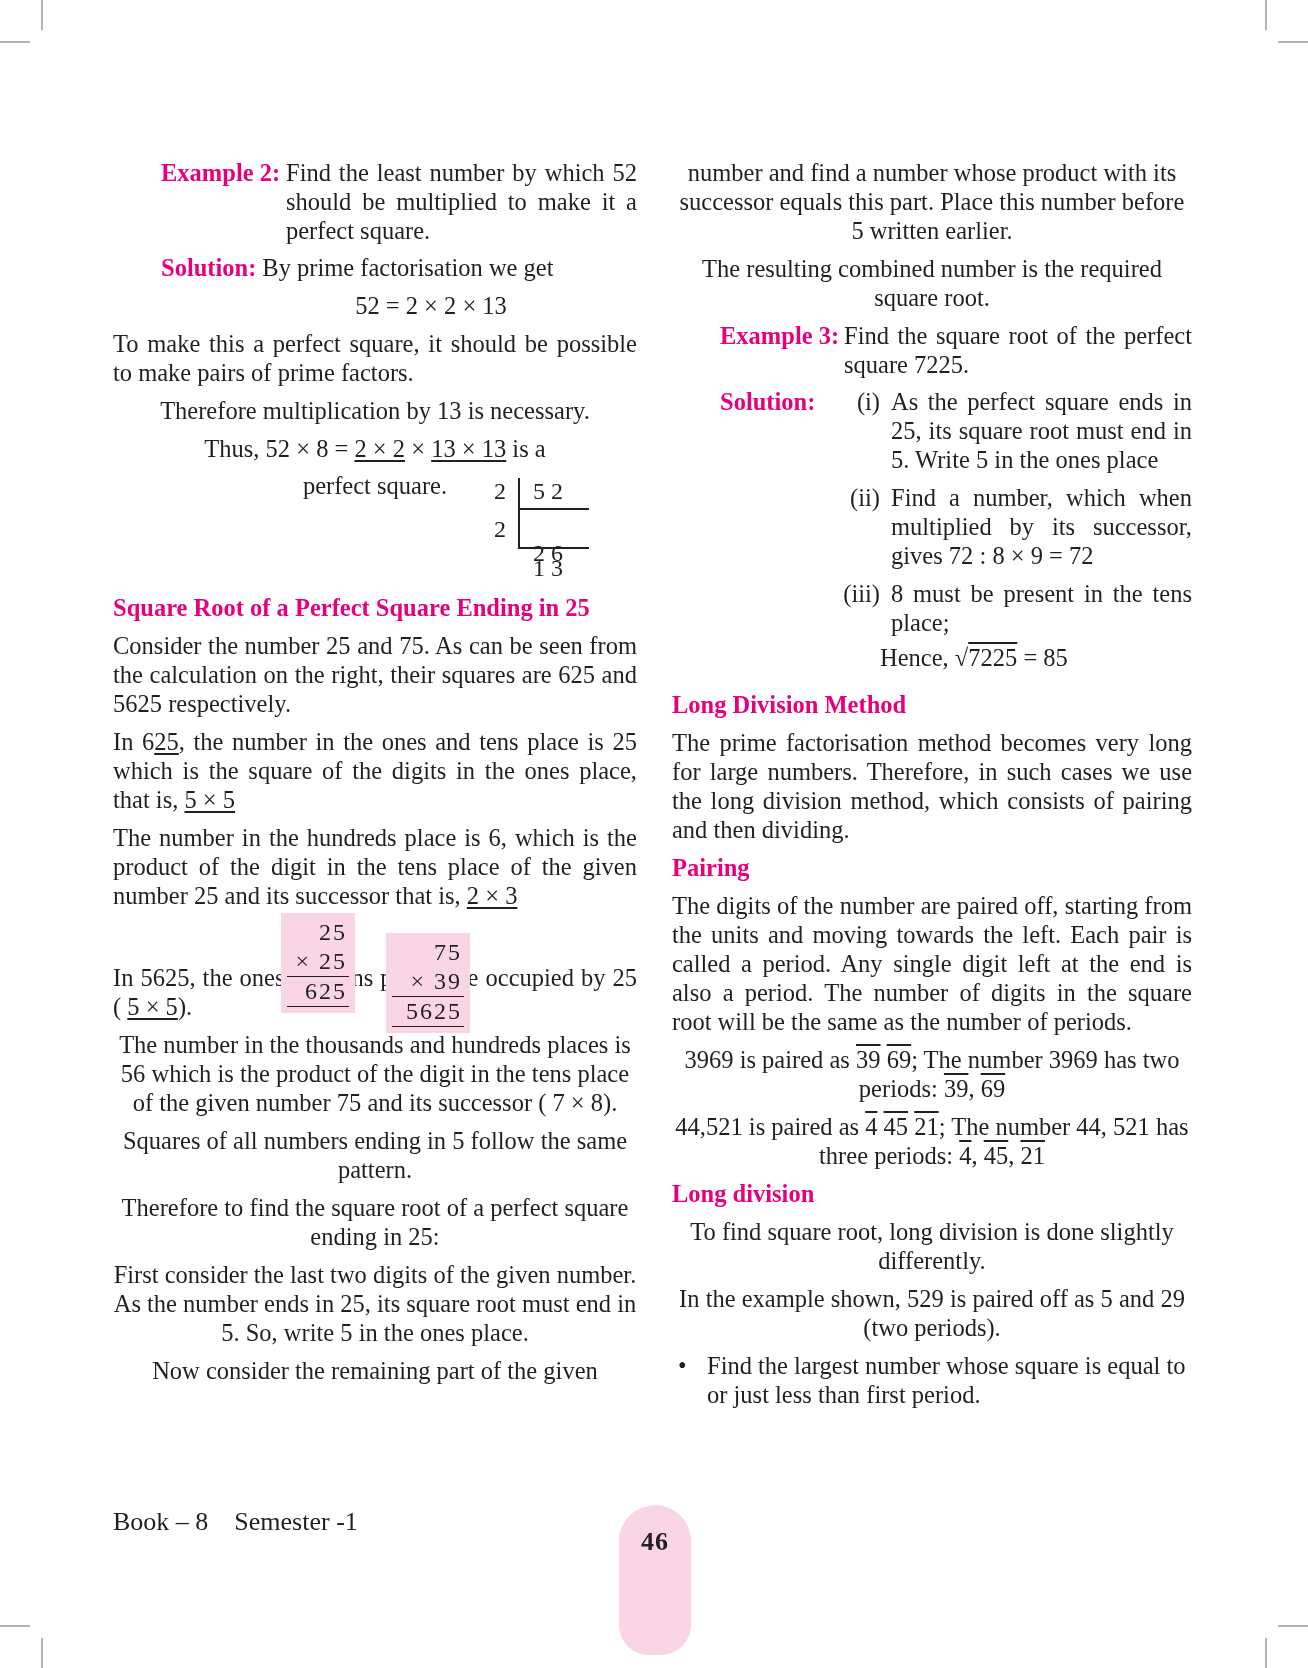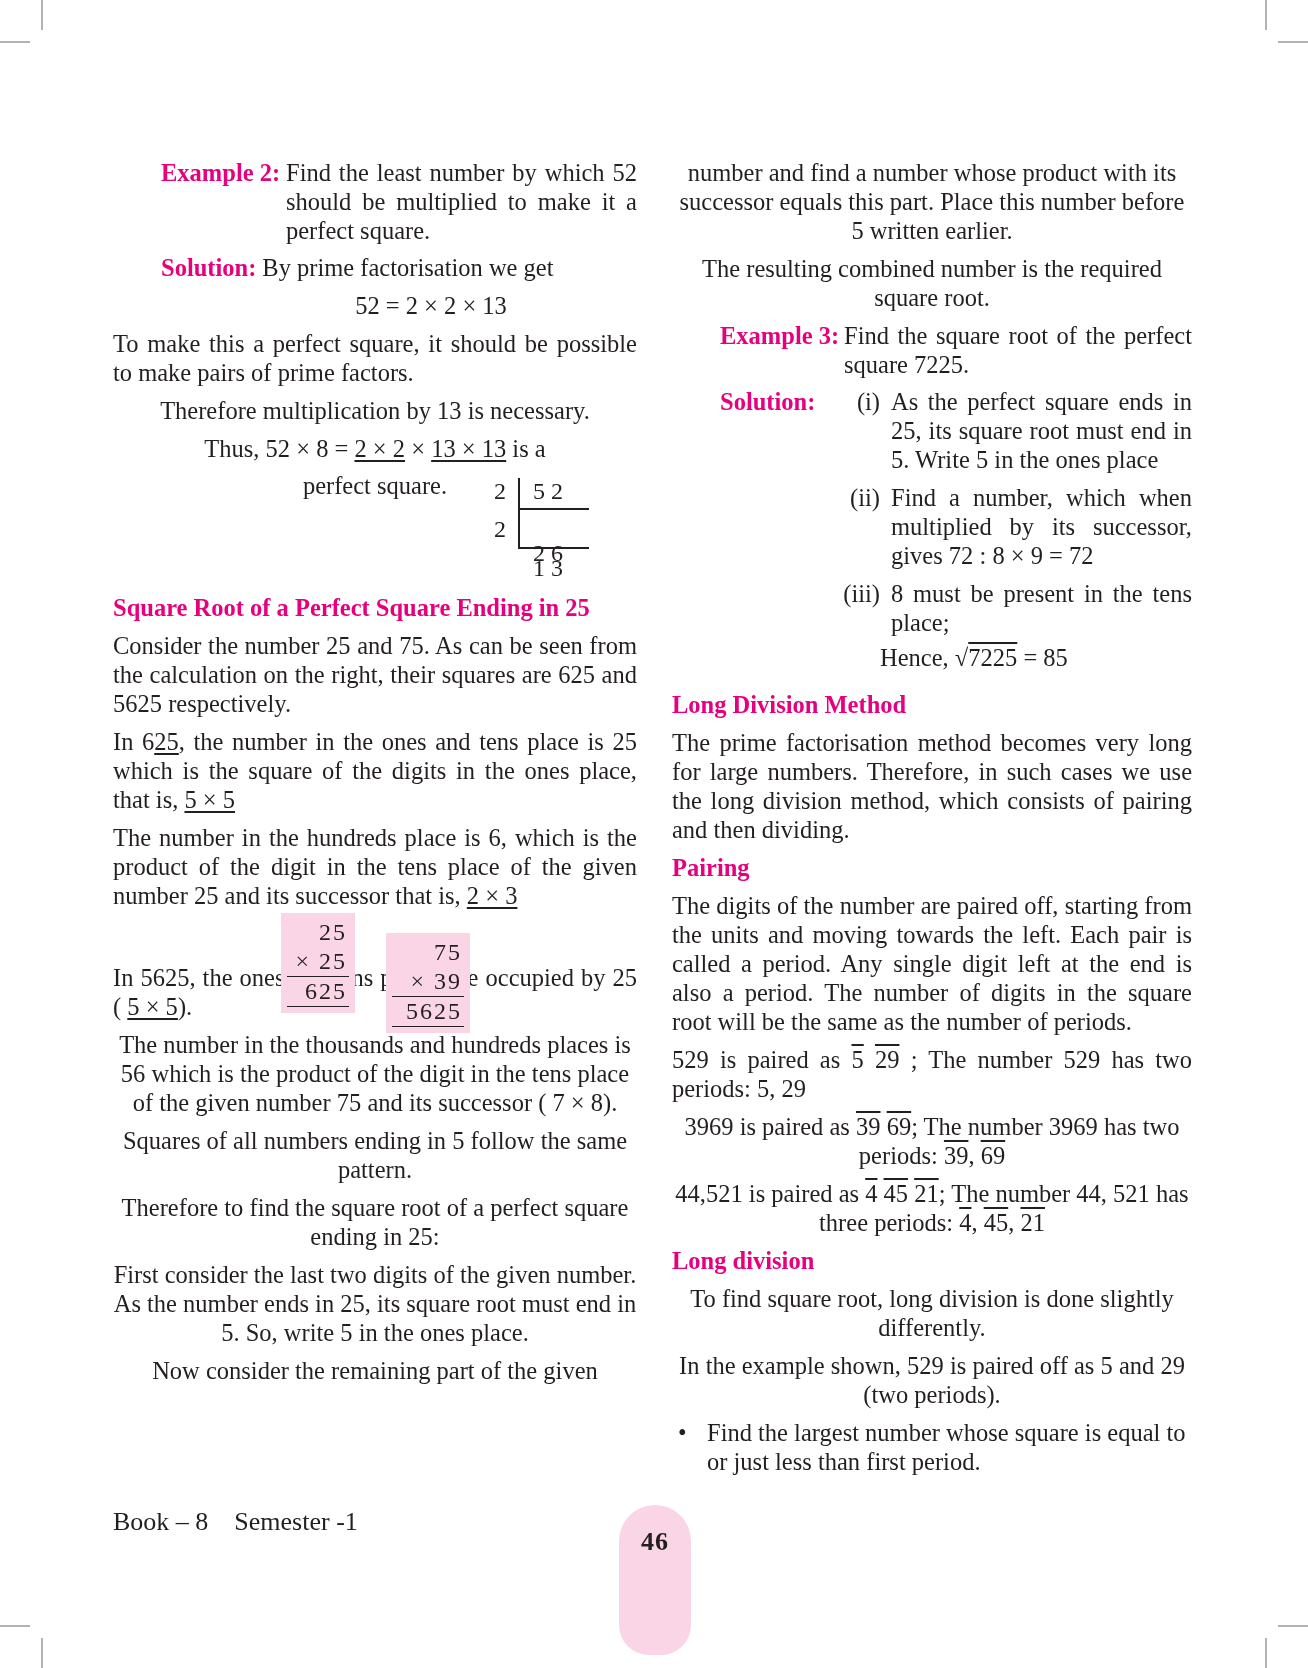--- a/index.html
+++ b/index.html
@@ -136,23 +136,20 @@
         <span class="sqrt"><span>√</span><span class="rad">7225</span></span><span> = 85</span>
       </div>
     </div>
   </div>
 
   <div class="heading">Long Division Method</div>
   <p class="p">The prime factorisation method becomes very long for large numbers. Therefore, in such cases we use the long division method, which consists of pairing and then dividing.</p>
   <div class="heading">Pairing</div>
   <p class="p">The digits of the number are paired off, starting from the units and moving towards the left. Each pair is called a period. Any single digit left at the end is also a period. The number of digits in the square root will be the same as the number of periods.</p>
 
-  <p class="p">
-    <span>529 is paired as </span><span class="ov">5</span> <span class="ov">29</span><span> ; The number 529 has two periods: 5, 29</span>
-  </p>
   <p class="p left">
     <span>3969 is paired as </span><span class="ov">39</span> <span class="ov">69</span><span>; The number 3969 has two periods: </span><span class="ov">39</span><span>, </span><span class="ov">69</span>
   </p>
   <p class="p left">
     <span>44,521 is paired as </span><span class="ov">4</span> <span class="ov">45</span> <span class="ov">21</span><span>; The number 44, 521 has three periods: </span><span class="ov">4</span>, <span class="ov">45</span>, <span class="ov">21</span>
   </p>
 
   <div class="heading">Long division</div>
   <p class="p left">To find square root, long division  is done slightly differently.</p>
   <p class="p left">In the example shown, 529 is paired off as 5 and 29 (two periods).</p>

